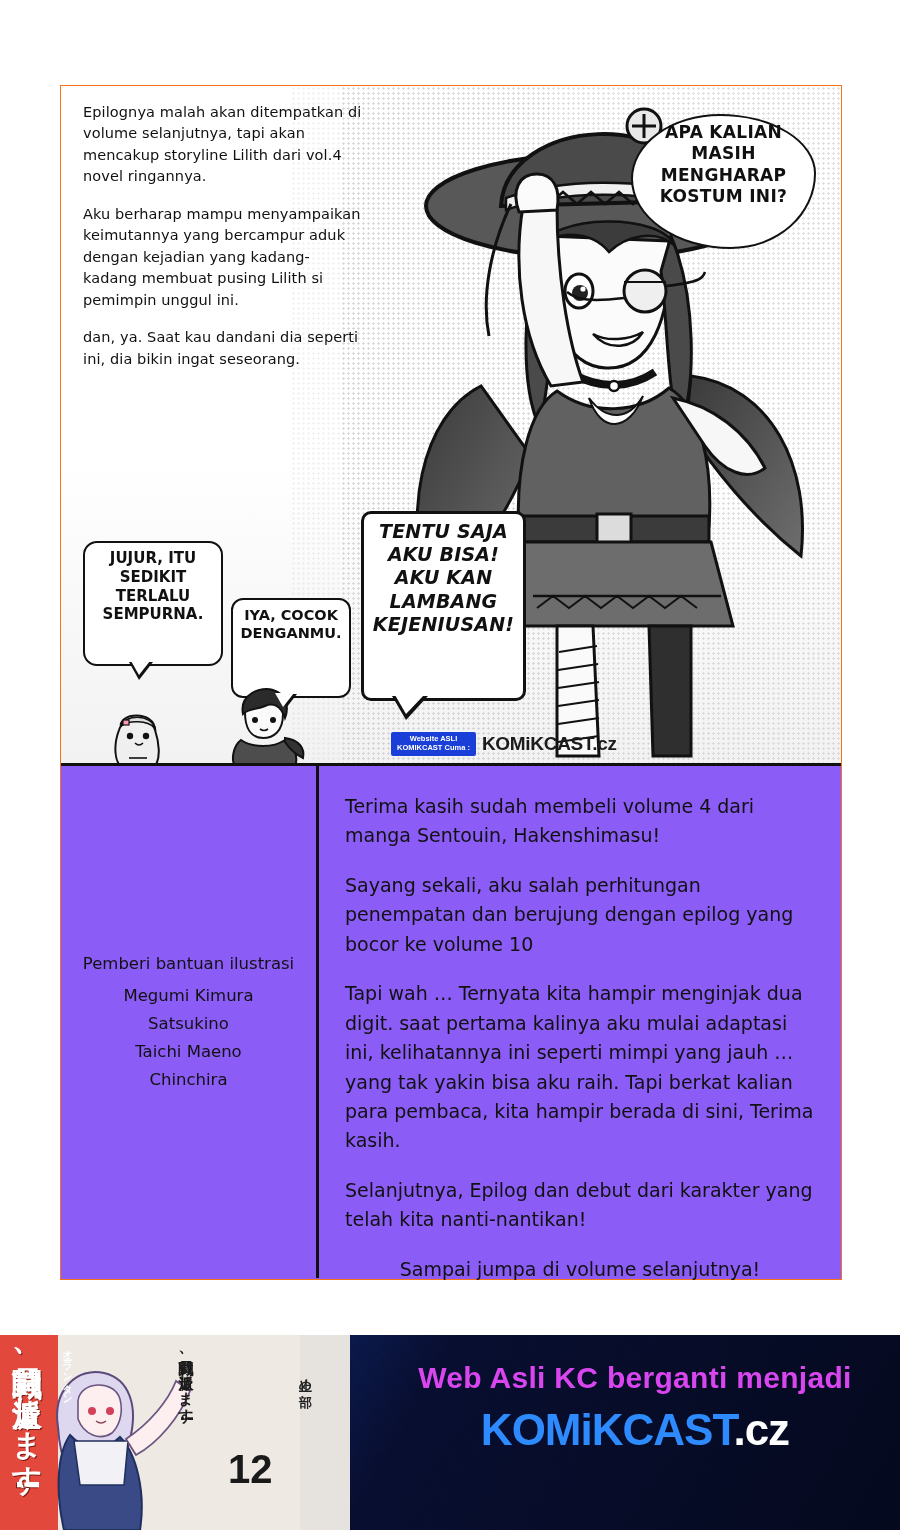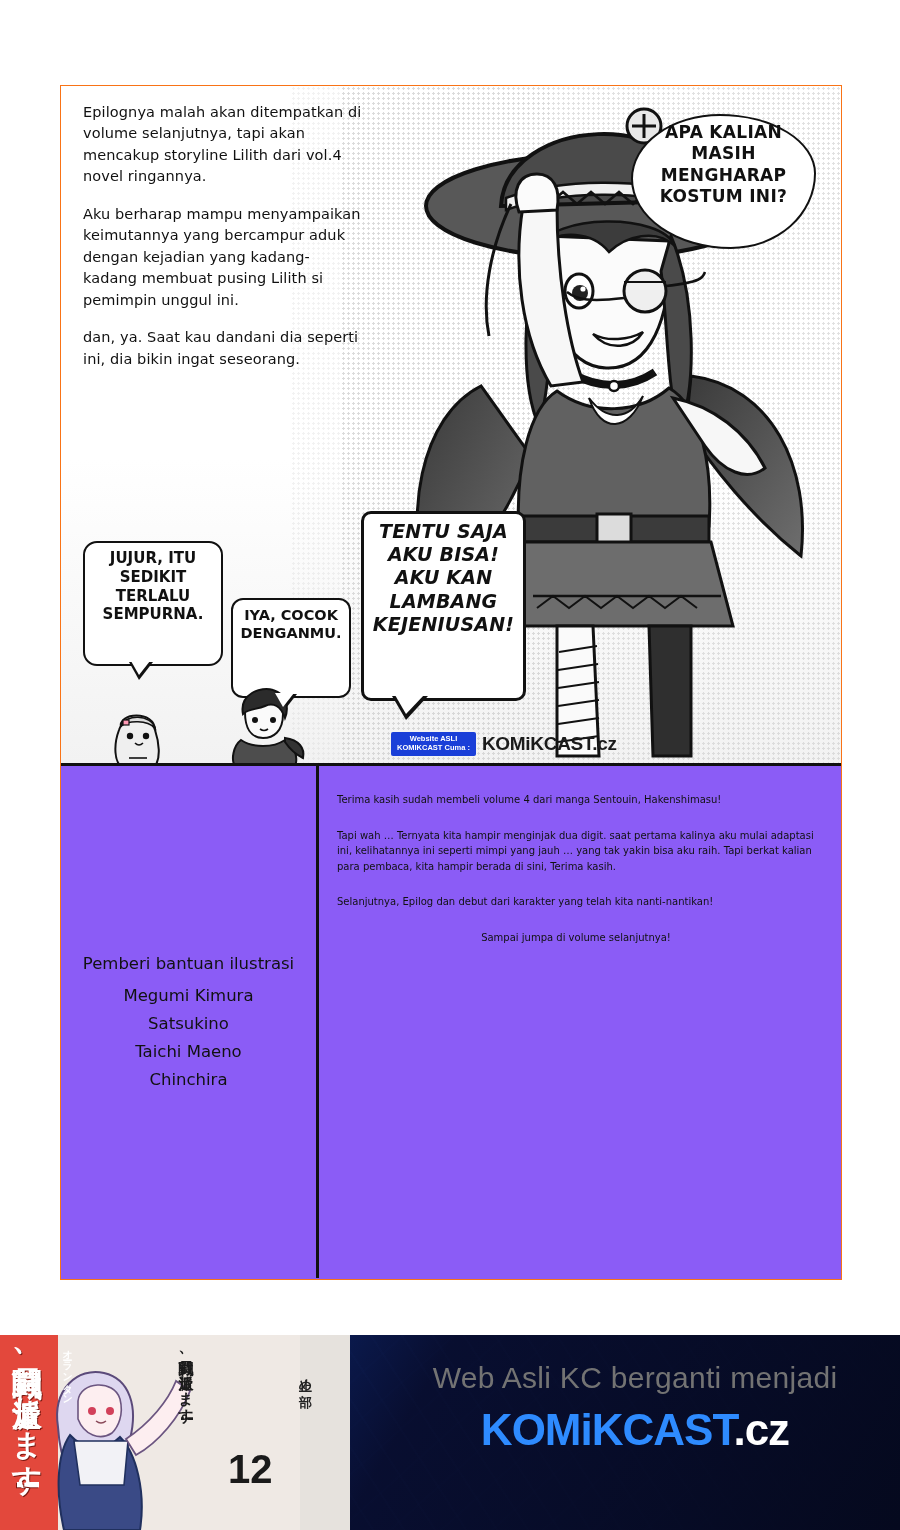--- a/index.html
+++ b/index.html
@@ -161,22 +161,22 @@
     width:258px;box-sizing:border-box;
     border-right:3px solid #111;
     display:flex;align-items:center;justify-content:center;
     padding:10px;
   }
   .credits{
     text-align:center;font-size:16.5px;line-height:1.7;color:#111;
   }
   .credits .hdr{margin-bottom:4px;}
   .col-right{
-    flex:1;box-sizing:border-box;padding:26px 26px 10px 18px;
-    font-size:10px;line-height:1.55;color:#111;
+    flex:1;box-sizing:border-box;padding:26px 26px 10px 26px;
+    font-size:19px;line-height:1.55;color:#111;
   }
   .col-right p{margin:0 0 20px 0;}
   .col-right p.closing{text-align:center;}
 
   
   .banner{
     position:absolute;left:0;bottom:0;width:900px;height:195px;
     background:#0a0f2c;overflow:hidden;
   }
   .banner-bg{
@@ -190,21 +190,21 @@
     position:absolute;left:0;top:0;width:350px;height:195px;
     background:#e9e6e2;
     overflow:hidden;
   }
   .cover-art{position:absolute;left:0;top:0;}
   .banner-text{
     position:absolute;left:400px;top:26px;width:470px;text-align:center;
     font-family:"Liberation Sans", sans-serif;
   }
   .banner-line1{
-    color:#737373;font-size:30px;font-weight:normal;letter-spacing:.3px;
+    color:#d946ef;font-size:30px;font-weight:bold;letter-spacing:.3px;
   }
   .banner-line2{
     margin-top:10px;font-size:44px;font-weight:bold;letter-spacing:-1px;
     color:#fff;
   }
   .banner-line2 .b{color:#2e8bff;}
   .banner-line2 .w{color:#ffffff;}
 
   
   .vol-num{
@@ -370,20 +370,21 @@
         <div class="credits">
           <div class="hdr">Pemberi bantuan ilustrasi</div>
           <div>Megumi Kimura</div>
           <div>Satsukino</div>
           <div>Taichi Maeno</div>
           <div>Chinchira</div>
         </div>
       </div>
       <div class="col-right">
         <p>Terima kasih sudah membeli volume 4 dari manga Sentouin, Hakenshimasu!</p>
+        <p>Sayang sekali, aku salah perhitungan penempatan dan berujung dengan epilog yang bocor ke volume 10</p>
         <p>Tapi wah … Ternyata kita hampir menginjak dua digit. saat pertama kalinya aku mulai adaptasi ini, kelihatannya ini seperti mimpi yang jauh … yang tak yakin bisa aku raih. Tapi berkat kalian para pembaca, kita hampir berada di sini, Terima kasih.</p>
         <p>Selanjutnya, Epilog dan debut dari karakter yang telah kita nanti-nantikan!</p>
         <p class="closing">Sampai jumpa di volume selanjutnya!</p>
       </div>
     </div>
   </div>
 
   <div class="banner">
     <div class="banner-bg"></div>
 

